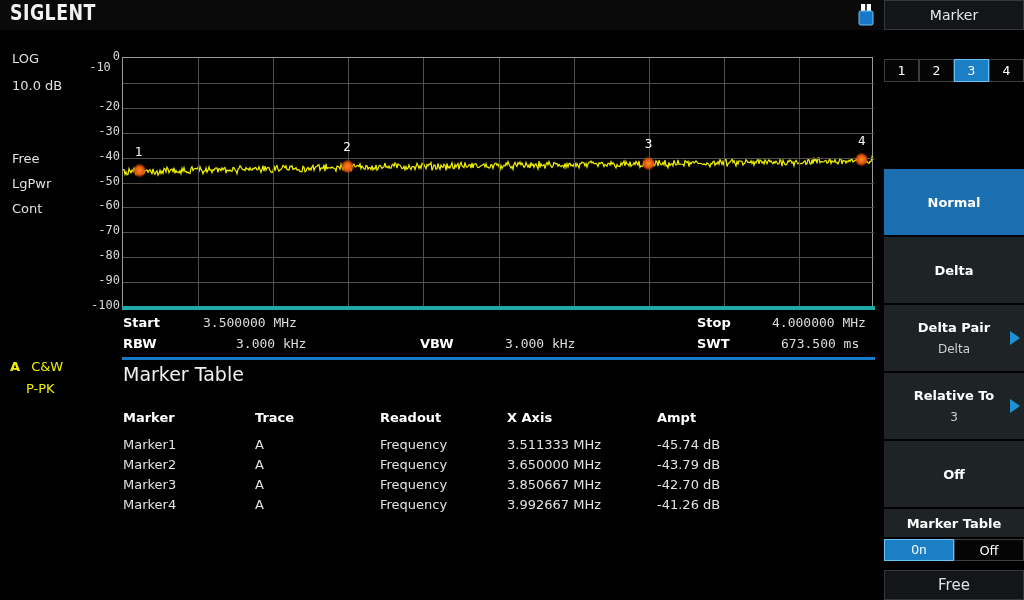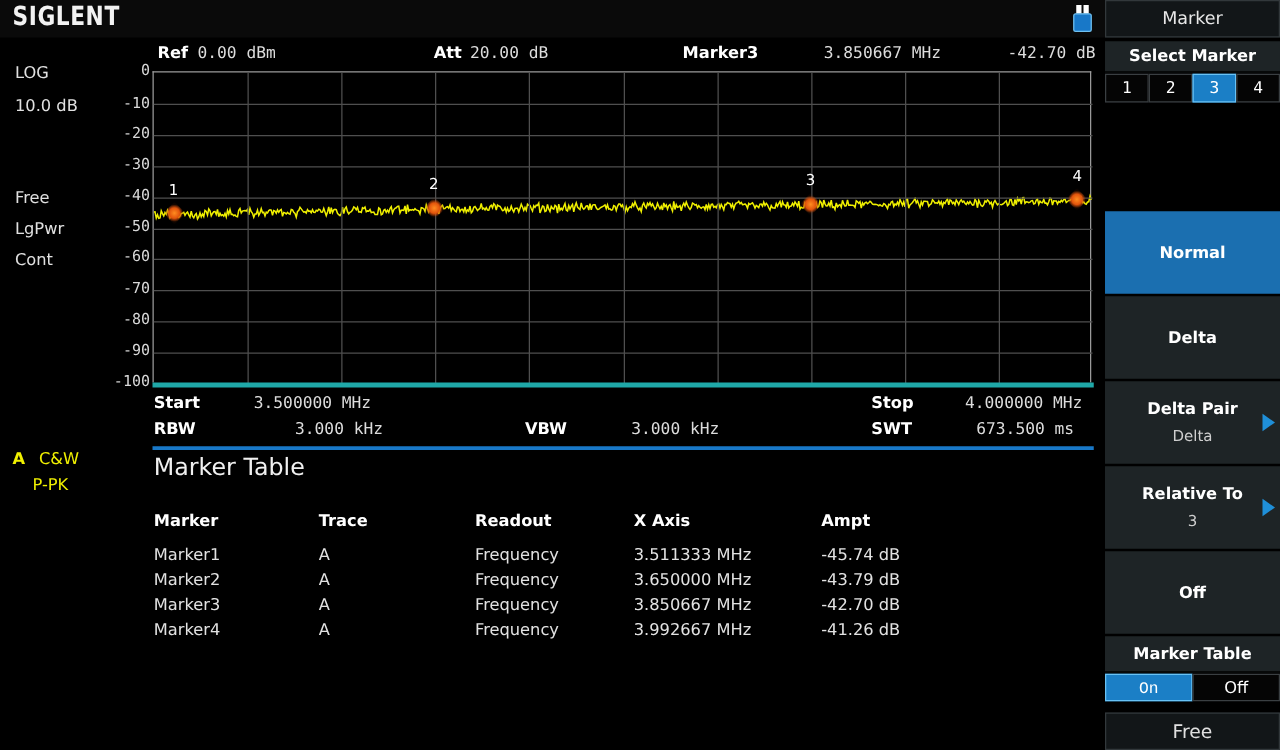--- a/index.html
+++ b/index.html
@@ -148,46 +148,37 @@
     <div id="logo">SIGLENT</div>
     <div id="usb-icon">
       <svg width="18" height="24" viewBox="0 0 18 24">
         <rect x="4" y="1" width="10" height="7" fill="#ffffff"></rect>
         <rect x="8.2" y="1" width="1.6" height="7" fill="#0b0b0b"></rect>
         <rect x="2" y="8" width="14" height="14" rx="1.5" fill="#1878c8" stroke="#6fc0f0" stroke-width="1"></rect>
       </svg>
     </div>
   </div>
 
-  <div id="graph-hdr">
-    <span class="hdr-lbl" style="position:absolute;left:126px;top:5px;">Ref</span>
-    <span class="hdr-val" style="position:absolute;left:158px;top:5px;">0.00 dBm</span>
-    <span class="hdr-lbl" style="position:absolute;left:347px;top:5px;">Att</span>
-    <span class="hdr-val" style="position:absolute;left:376px;top:5px;">20.00 dB</span>
-    <span class="hdr-lbl" style="position:absolute;left:546px;top:5px;">Marker3</span>
-    <span class="hdr-val" style="position:absolute;left:659px;top:5px;">3.850667 MHz</span>
-    <span class="hdr-val" style="position:absolute;left:806px;top:5px;">-42.70 dB</span>
-  </div>
 
   <div id="leftbar">
     <div class="lb-item" style="top:6px;">LOG</div>
     <div class="lb-item" style="top:33px;">10.0 dB</div>
     <div class="lb-item" style="top:106px;">Free</div>
     <div class="lb-item" style="top:131px;">LgPwr</div>
     <div class="lb-item" style="top:156px;">Cont</div>
     <div style="position:absolute;left:10px;top:311px;">
       <span class="lb-yellow-b" style="font-family:'DejaVu Sans',sans-serif;font-size:13px;">A</span>
       <span class="lb-yellow" style="font-family:'DejaVu Sans',sans-serif;font-size:13px;margin-left:6px;">C&amp;W</span>
     </div>
     <div class="lb-yellow" style="position:absolute;left:26px;top:336px;font-family:'DejaVu Sans',sans-serif;font-size:13px;">P-PK</div>
   </div>
 
   <div id="yaxis" style="position:absolute;left:78px;top:50px;width:42px;height:262px;">
       <div class="ytick" style="top: -1px;">0</div>
-      <div class="ytick" style="top: 25px;">-10</div>
+      <div class="ytick" style="top: 10px; text-align: center;">-10</div>
       <div class="ytick" style="top: 48.8px;">-20</div>
       <div class="ytick" style="top: 73.7px;">-30</div>
       <div class="ytick" style="top: 98.6px;">-40</div>
       <div class="ytick" style="top: 123.5px;">-50</div>
       <div class="ytick" style="top: 148.4px;">-60</div>
       <div class="ytick" style="top: 173.3px;">-70</div>
       <div class="ytick" style="top: 198.2px;">-80</div>
       <div class="ytick" style="top: 223.1px;">-90</div>
       <div class="ytick" style="top: 248px;">-100</div>
     </div>
@@ -283,23 +274,20 @@
         </tr>
       </tbody>
   </table>
 
   <div id="rightpanel">
 
     <div id="sk-header">
       <span>Marker</span>
     </div>
 
-    <div class="softkey" style="top:32px;height:26px;">
-      <div class="sk-title">Select Marker</div>
-    </div>
     <div class="numrow" style="top:59px;" id="markernums">
         <div class="numbtn">1</div>
         <div class="numbtn">2</div>
         <div class="numbtn sel">3</div>
         <div class="numbtn">4</div>
       </div>
 
 
     <div class="softkey sk-active" style="top:168px;height:68px;">
       <div class="sk-title">Normal</div>

